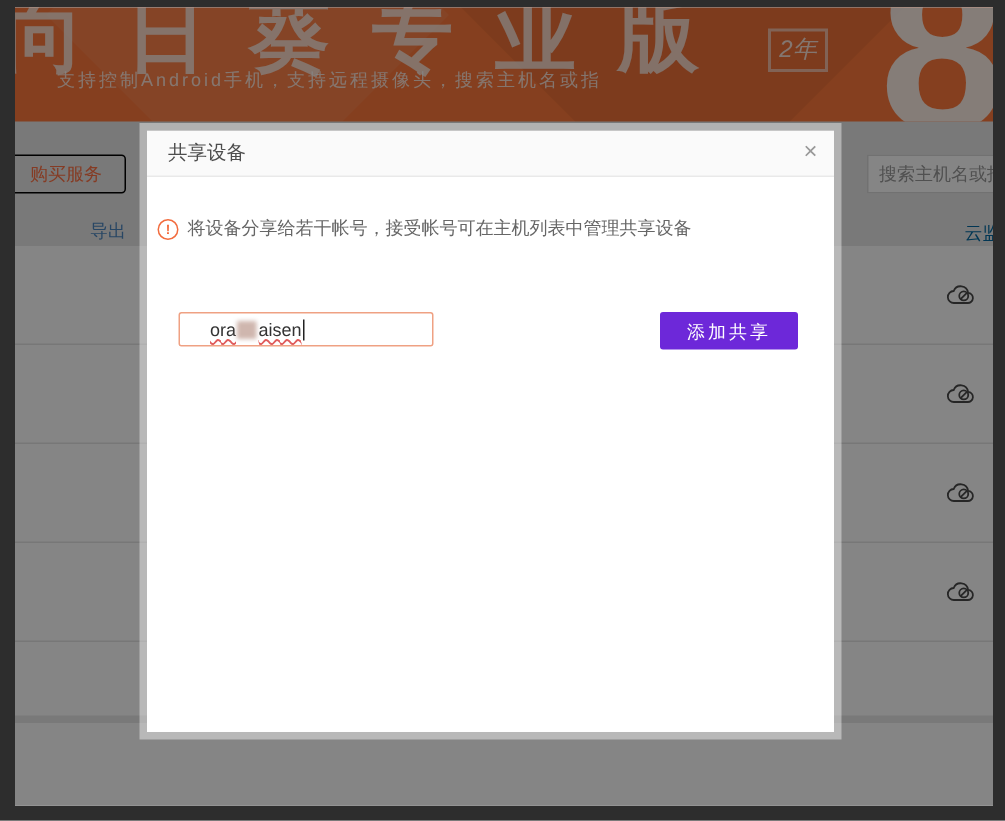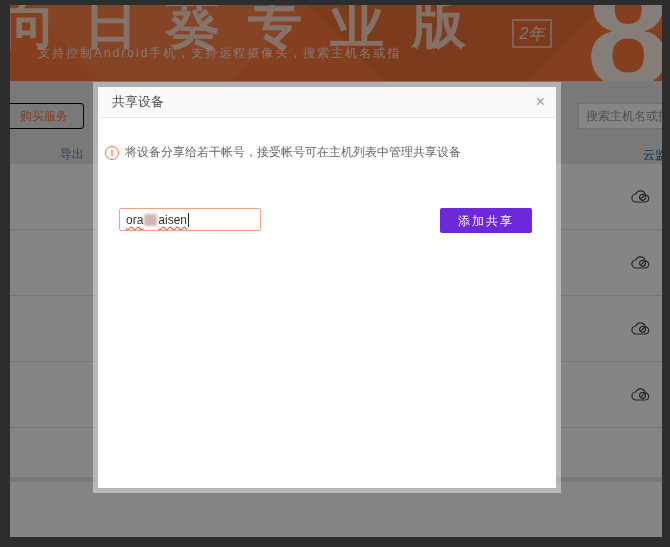--- a/index.html
+++ b/index.html
@@ -50,21 +50,21 @@
   .modal-close{position:absolute;right:11px;top:0;line-height:29px;font-size:16px;color:#999;cursor:pointer;}
   .modal-body{position:relative;height:370px;}
   .info-row{position:absolute;left:7px;top:27px;display:flex;align-items:flex-start;}
   .info-ic{flex:0 0 auto;width:12px;height:12px;border:1px solid #f26c3e;border-radius:50%;
            color:#f26c3e;font-size:9px;font-weight:bold;line-height:12px;text-align:center;margin-top:1px;}
   .info-text{margin-left:6px;font-size:12px;color:#666;line-height:15px;text-align:right;}
   .section-bar{position:absolute;left:20px;top:50px;width:425px;height:27px;background:#f6f6f6;}
   .section-label{font-size:12px;font-weight:bold;color:#333;line-height:27px;padding-left:8px;}
   .acct-input{position:absolute;left:21px;top:90px;width:128px;height:21px;box-sizing:content-box;
               border:1px solid #efa183;border-radius:2px;background:#fff;font-size:12px;color:#333;
-              padding:0 6px;display:flex;align-items:center;white-space:nowrap;overflow:hidden;cursor:text;}
+              padding:0 20px;display:flex;align-items:center;white-space:nowrap;overflow:hidden;cursor:text;}
   .u-red{text-decoration:underline;text-decoration-style:wavy;text-decoration-color:#e05c5c;
          text-underline-offset:2px;}
   .redact{display:inline-block;width:13px;height:12px;margin:0 1px;background:#cfb6ae;
           filter:blur(1.5px);vertical-align:-1px;}
   .caret{display:inline-block;width:1px;height:14px;background:#222;margin-left:1px;vertical-align:-2px;}
   .add-btn{position:absolute;left:342px;top:90px;width:92px;height:25px;background:#6d28d9;
            border:none;border-radius:2px;color:#fff;font-size:12px;letter-spacing:2px;
            line-height:25px;text-align:center;cursor:pointer;}
 </style>
 </head>

